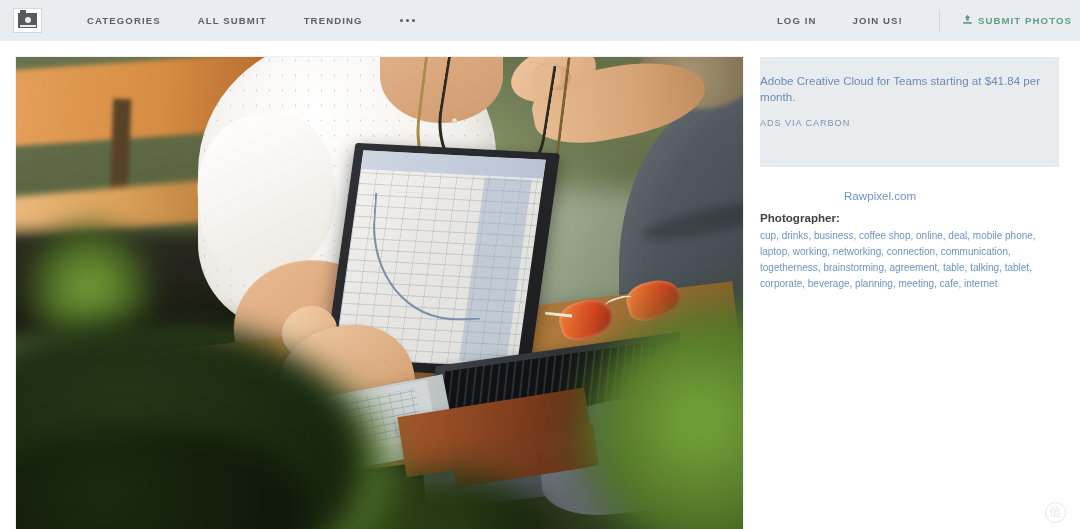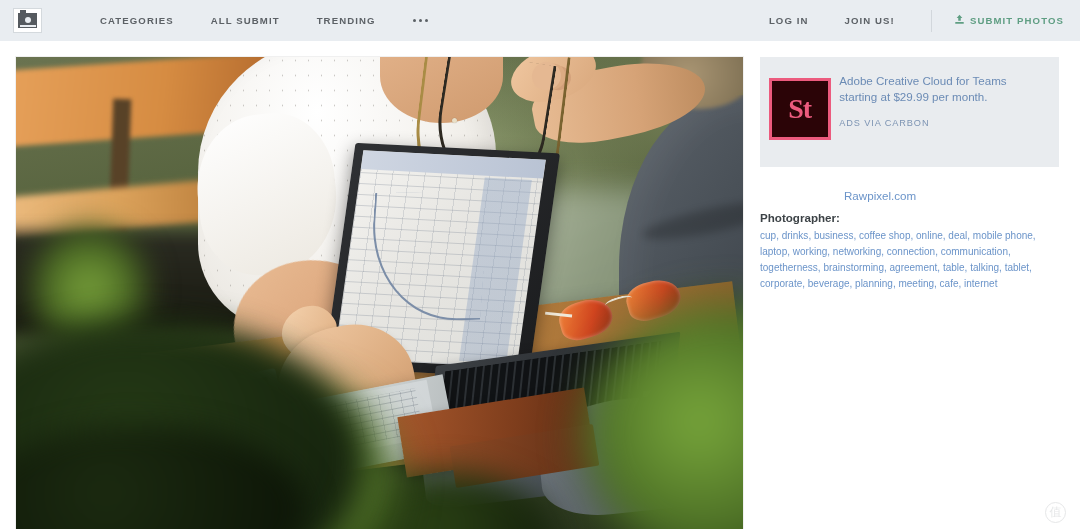--- a/index.html
+++ b/index.html
@@ -56,34 +56,34 @@
   }
   .searchbox input::placeholder{ color:#b0b4b8; }
   .search-ico {
     width:30px; height:100%;
     display:flex; align-items:center; justify-content:center;
     cursor:pointer; flex:0 0 auto;
   }
 
   .nav-center {
     display:flex; align-items:center;
-    margin-left:58px;
+    margin-left:45px;
     flex:0 0 auto;
   }
   .nav-center .nav-link {
     font-size:9.6px; font-weight:bold; letter-spacing:1.1px;
     color:#5c6166; text-decoration:none;
     margin-right:37px; cursor:pointer; white-space:nowrap;
   }
   .dots { display:flex; gap:2.5px; cursor:pointer; margin-right:0; }
   .dots i { width:3.5px; height:3.5px; border-radius:50%; background:#5c6166; display:block; }
 
   .nav-right {
     margin-left:auto; display:flex; align-items:center;
-    padding-right:16px; flex:0 0 auto;
+    padding-right:8px; flex:0 0 auto;
   }
   .nav-right .nav-link {
     font-size:9.6px; font-weight:bold; letter-spacing:1.1px;
     color:#5c6166; text-decoration:none;
     margin-right:36px; cursor:pointer; white-space:nowrap;
   }
   .vsep { width:1px; height:22px; background:#d2d7dc; margin-right:22px; }
   .submit-link {
     display:flex; align-items:center; gap:5px;
     font-size:9.6px; font-weight:bold; letter-spacing:1.1px;
@@ -615,27 +615,22 @@
     <div class="fg2 fg-leaf"></div>
     <div class="fg3 fg-leaf"></div>
     <div class="fg1 fg-leaf"></div>
     <div class="fg4 fg-leaf"></div>
   </div>
 </div>
 
 <div class="rail">
 
   <div class="ad">
-    <div class="ad-logo-wrap">
-      <div class="ad-logo">
-        <span>St</span>
-      </div>
-    </div>
     <div class="ad-text">
-      <div class="ad-copy">Adobe Creative Cloud for Teams starting at $29.99 per month.</div>
+      <div class="ad-copy">Adobe Creative Cloud for Teams starting at $41.84 per month.</div>
       <div class="ad-via">ADS VIA CARBON</div>
     </div>
   </div>
 
   <div class="meta">
     <div class="meta-row">
       <div class="meta-label">Photographer:</div>
       <div class="meta-value link">Rawpixel.com</div>
     </div>
     <div class="meta-row tags-row">

